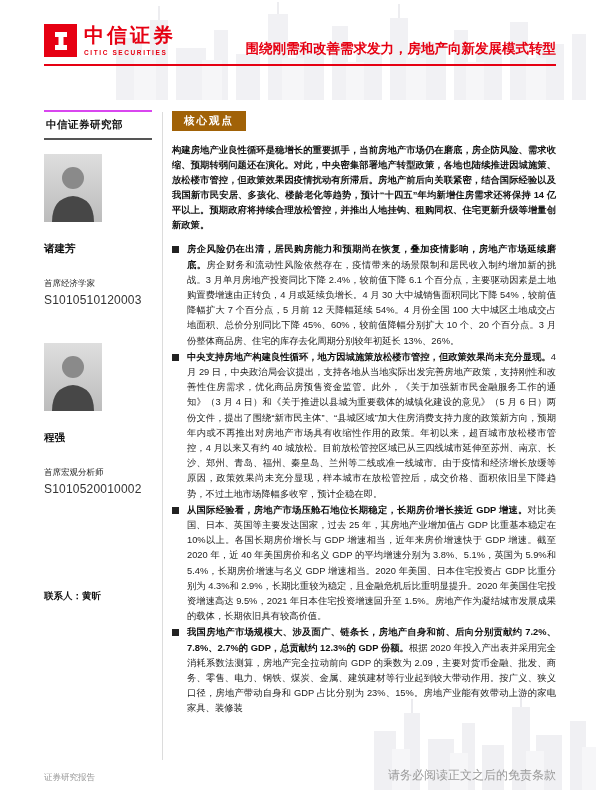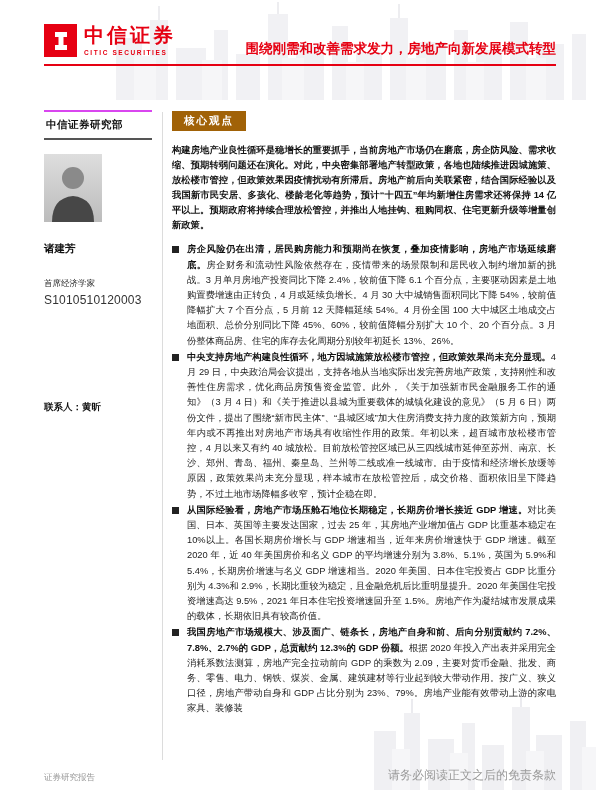--- a/index.html
+++ b/index.html
@@ -140,20 +140,31 @@
         <svg width="58" height="68" viewBox="0 0 58 68" xmlns="http://www.w3.org/2000/svg">
           <circle cx="29" cy="24" r="11" fill="#8a8a8a"></circle>
           <path d="M8 68 Q8 44 29 42 Q50 44 50 68 Z" fill="#474747"></path>
         </svg>
       </div>
       <div class="analyst-name">诸建芳</div>
       <div class="analyst-title">首席经济学家</div>
       <div class="analyst-id">S1010510120003</div>
     </div>
 
+    <div class="analyst second">
+      <div class="photo">
+        <svg width="58" height="68" viewBox="0 0 58 68" xmlns="http://www.w3.org/2000/svg">
+          <circle cx="29" cy="24" r="11" fill="#8a8a8a"></circle>
+          <path d="M8 68 Q8 44 29 42 Q50 44 50 68 Z" fill="#474747"></path>
+        </svg>
+      </div>
+      <div class="analyst-name">程强</div>
+      <div class="analyst-title">首席宏观分析师</div>
+      <div class="analyst-id">S1010520010002</div>
+    </div>
 
     <div class="contact">联系人：黄昕</div>
   </div>
 
   <div class="main">
     <div class="section-badge">核心观点</div>
 
     <p class="intro">构建房地产业良性循环是稳增长的重要抓手，当前房地产市场仍在磨底，房企防风险、需求收缩、预期转弱问题还在演化。对此，中央密集部署地产转型政策，各地也陆续推进因城施策、放松楼市管控，但政策效果因疫情扰动有所滞后。房地产前后向关联紧密，结合国际经验以及我国新市民安居、多孩化、楼龄老化等趋势，预计“十四五”年均新增住房需求还将保持 14 亿平以上。预期政府将持续合理放松管控，并推出人地挂钩、租购同权、住宅更新升级等增量创新政策。</p>
 
     <div class="bullet-item">
@@ -166,20 +177,20 @@
       <p class="bullet-text" style="margin:0"><span class="lead">中央支持房地产构建良性循环，地方因城施策放松楼市管控，但政策效果尚未充分显现。</span><span>4 月 29 日，中央政治局会议提出，支持各地从当地实际出发完善房地产政策，支持刚性和改善性住房需求，优化商品房预售资金监管。此外，《关于加强新市民金融服务工作的通知》（3 月 4 日）和《关于推进以县城为重要载体的城镇化建设的意见》（5 月 6 日）两份文件，提出了围绕“新市民主体”、“县城区域”加大住房消费支持力度的政策新方向，预期年内或不再推出对房地产市场具有收缩性作用的政策。年初以来，超百城市放松楼市管控，4 月以来又有约 40 城放松。目前放松管控区域已从三四线城市延伸至苏州、南京、长沙、郑州、青岛、福州、秦皇岛、兰州等二线或准一线城市。由于疫情和经济增长放缓等原因，政策效果尚未充分显现，样本城市在放松管控后，成交价格、面积依旧呈下降趋势，不过土地市场降幅多收窄，预计企稳在即。</span></p>
     </div>
 
     <div class="bullet-item">
       <span class="bullet-square"></span>
       <p class="bullet-text" style="margin:0"><span class="lead">从国际经验看，房地产市场压舱石地位长期稳定，长期房价增长接近 GDP 增速。</span><span>对比美国、日本、英国等主要发达国家，过去 25 年，其房地产业增加值占 GDP 比重基本稳定在 10%以上。各国长期房价增长与 GDP 增速相当，近年来房价增速快于 GDP 增速。截至 2020 年，近 40 年美国房价和名义 GDP 的平均增速分别为 3.8%、5.1%，英国为 5.9%和 5.4%，长期房价增速与名义 GDP 增速相当。2020 年美国、日本住宅投资占 GDP 比重分别为 4.3%和 2.9%，长期比重较为稳定，且金融危机后比重明显提升。2020 年美国住宅投资增速高达 9.5%，2021 年日本住宅投资增速回升至 1.5%。房地产作为凝结城市发展成果的载体，长期依旧具有较高价值。</span></p>
     </div>
 
     <div class="bullet-item">
       <span class="bullet-square"></span>
-      <p class="bullet-text" style="margin:0"><span class="lead">我国房地产市场规模大、涉及面广、链条长，房地产自身和前、后向分别贡献约 7.2%、7.8%、2.7%的 GDP，总贡献约 12.3%的 GDP 份额。</span><span>根据 2020 年投入产出表并采用完全消耗系数法测算，房地产完全拉动前向 GDP 的乘数为 2.09，主要对货币金融、批发、商务、零售、电力、钢铁、煤炭、金属、建筑建材等行业起到较大带动作用。按广义、狭义口径，房地产带动自身和 GDP 占比分别为 23%、79%。房地产业能有效带动上游的家电家具、装修装</span></p>
+      <p class="bullet-text" style="margin:0"><span class="lead">我国房地产市场规模大、涉及面广、链条长，房地产自身和前、后向分别贡献约 7.2%、7.8%、2.7%的 GDP，总贡献约 12.3%的 GDP 份额。</span><span>根据 2020 年投入产出表并采用完全消耗系数法测算，房地产完全拉动前向 GDP 的乘数为 2.09，主要对货币金融、批发、商务、零售、电力、钢铁、煤炭、金属、建筑建材等行业起到较大带动作用。按广义、狭义口径，房地产带动自身和 GDP 占比分别为 23%、15%。房地产业能有效带动上游的家电家具、装修装</span></p>
     </div>
   </div>
 
   <div class="footer-left">证券研究报告</div>
   <div class="footer-right">请务必阅读正文之后的免责条款</div>
 
 </div>
 
 </body></html>

